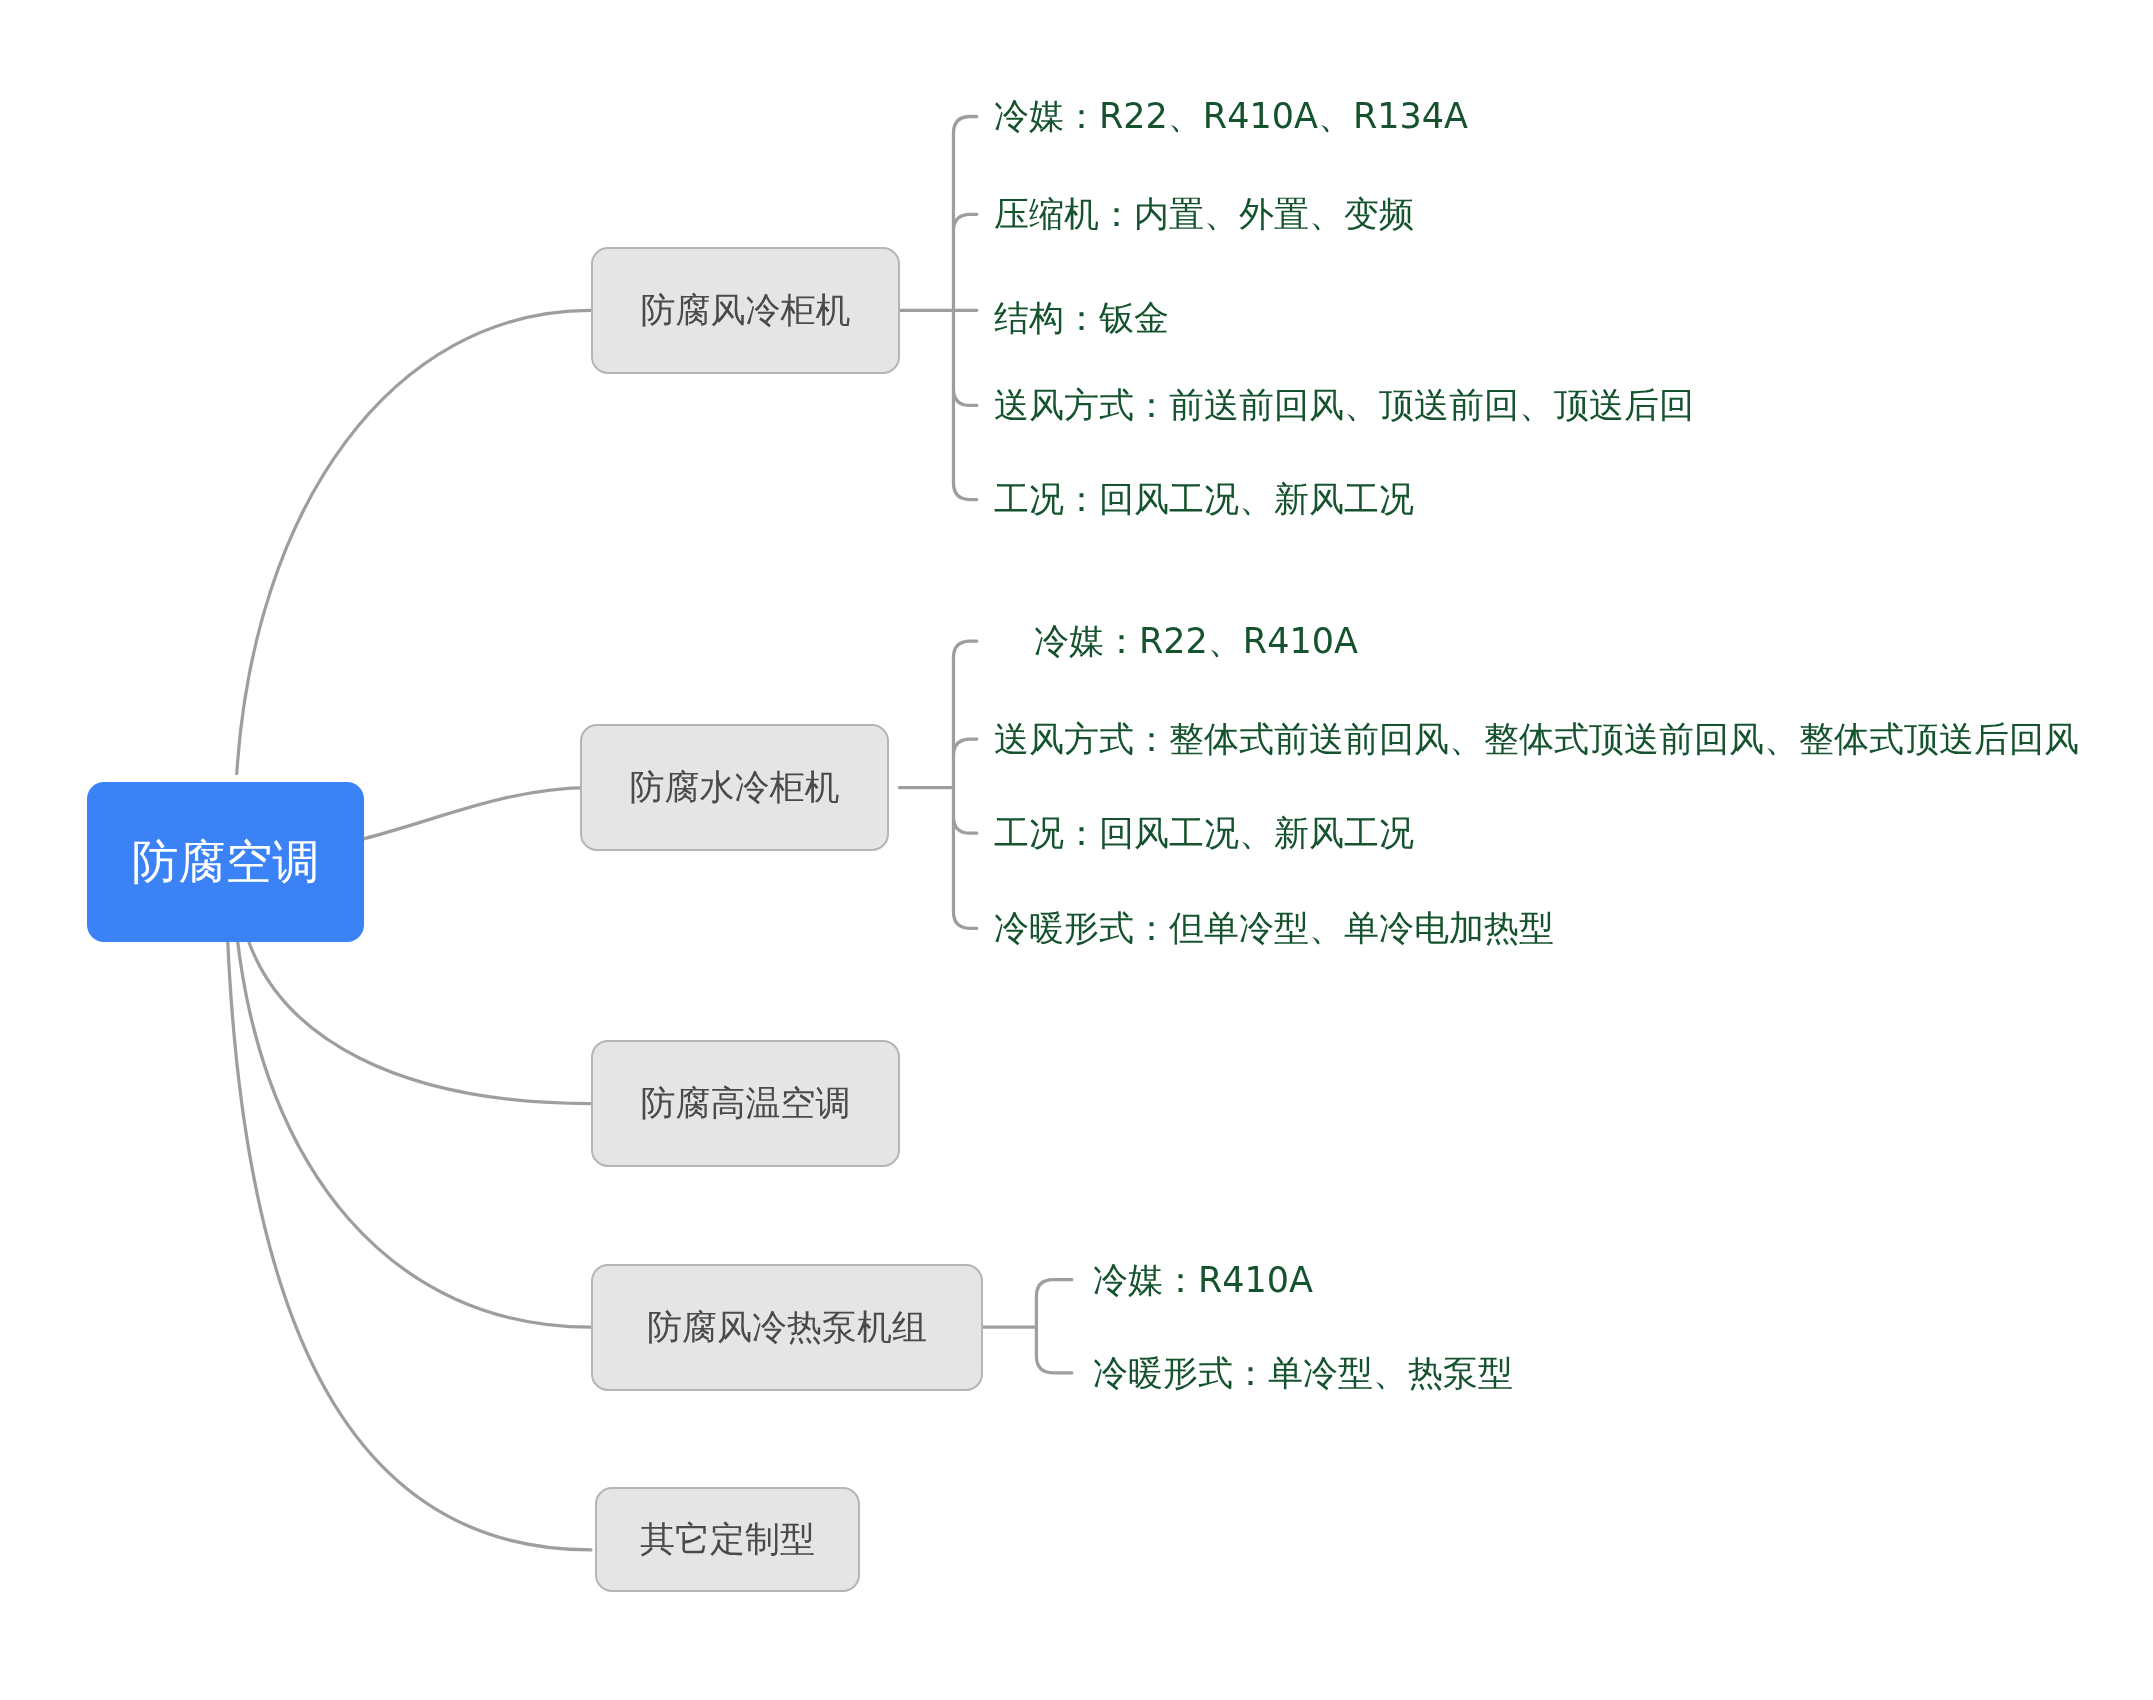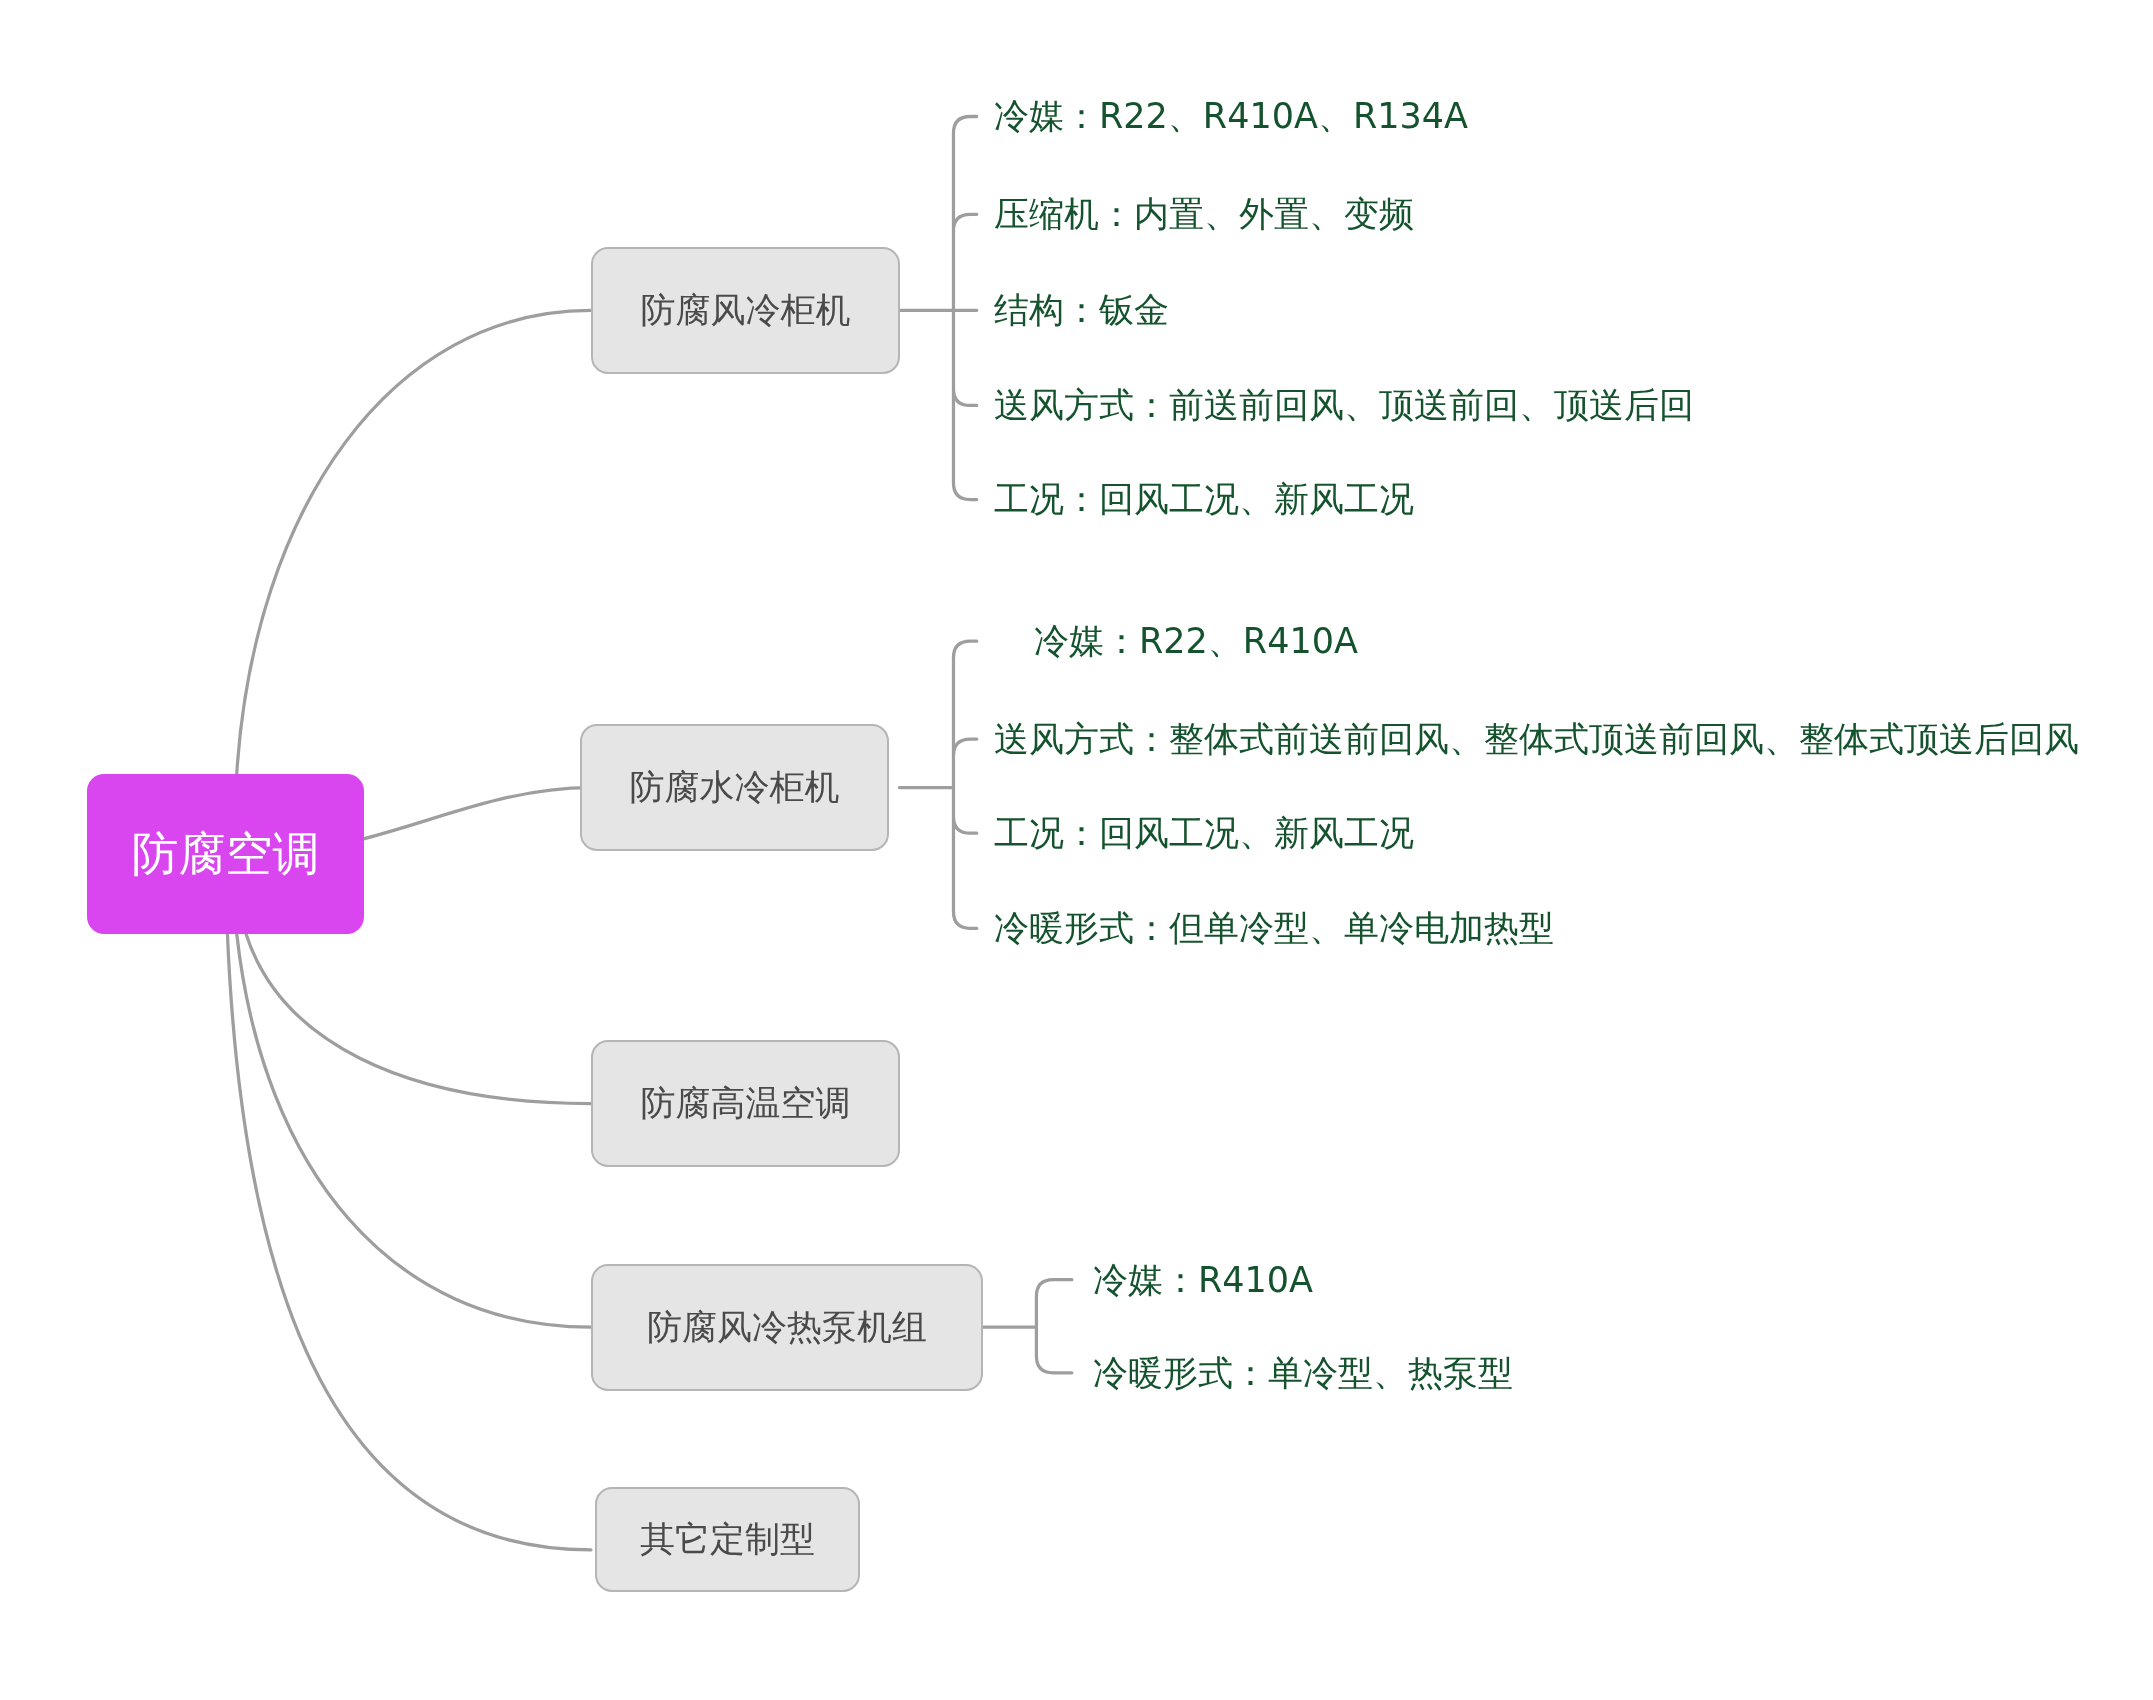--- a/index.html
+++ b/index.html
@@ -12,24 +12,25 @@
   }
   svg.connectors{position:absolute;left:0;top:0;width:2153px;height:1700px;}
   .node{
     position:absolute;
     box-sizing:border-box;
     display:flex;align-items:center;justify-content:center;
     border-radius:17px;
     white-space:nowrap;
   }
   .root-node{
-    background:#d946ef;
+    background:#3b82f6;
     color:#ffffff;
     font-size:47px;
     border:none;
+    margin-top:8px;
   }
   .branch-node{
     background:#e5e5e5;
     border:2.8px solid #b5b5b5;
     color:#4a4a4a;
     font-size:35px;
   }
   .leaf-node{
     position:absolute;
     height:45px;line-height:45px;
@@ -86,21 +87,21 @@
   </div>
   <div class="node branch-node" style="left:591px;top:1264px;width:392px;height:127px">
     <span>防腐风冷热泵机组</span>
   </div>
   <div class="node branch-node" style="left:595px;top:1487px;width:265px;height:105px">
     <span>其它定制型</span>
   </div>
 
   <div class="leaf-node" style="left:994px;top:94px">冷媒：R22、R410A、R134A</div>
   <div class="leaf-node" style="left:994px;top:192px">压缩机：内置、外置、变频</div>
-  <div class="leaf-node" style="left:994px;top:288px">结构：钣金</div>
+  <div class="leaf-node" style="left:994px;top:296px">结构：钣金</div>
   <div class="leaf-node" style="left:994px;top:383px">送风方式：前送前回风、顶送前回、顶送后回</div>
   <div class="leaf-node" style="left:994px;top:477px">工况：回风工况、新风工况</div>
 
   <div class="leaf-node" style="left:1034px;top:619px">冷媒：R22、R410A</div>
   <div class="leaf-node" style="left:994px;top:717px">送风方式：整体式前送前回风、整体式顶送前回风、整体式顶送后回风</div>
   <div class="leaf-node" style="left:994px;top:811px">工况：回风工况、新风工况</div>
   <div class="leaf-node" style="left:994px;top:906px">冷暖形式：但单冷型、单冷电加热型</div>
 
   <div class="leaf-node" style="left:1093px;top:1258px">冷媒：R410A</div>
   <div class="leaf-node" style="left:1093px;top:1351px">冷暖形式：单冷型、热泵型</div>

